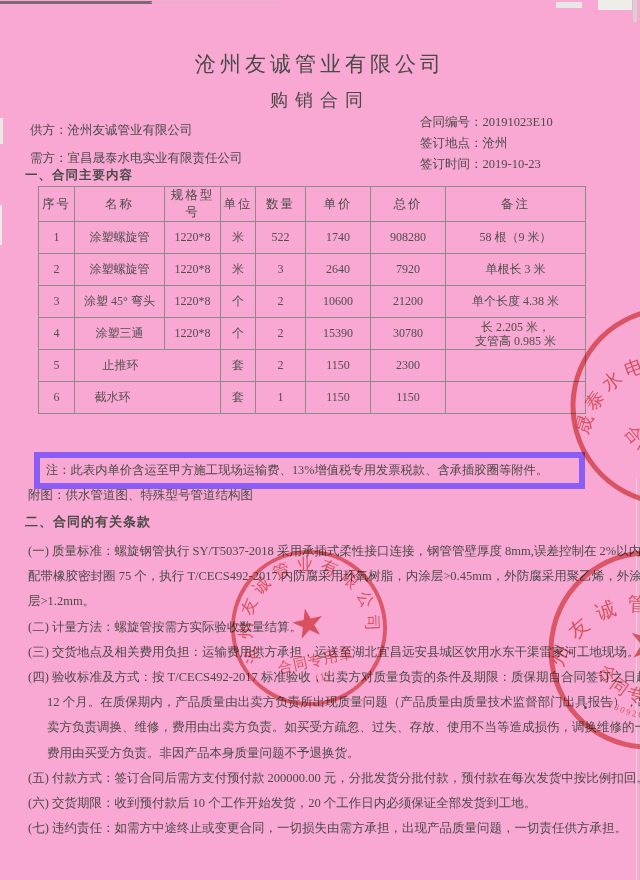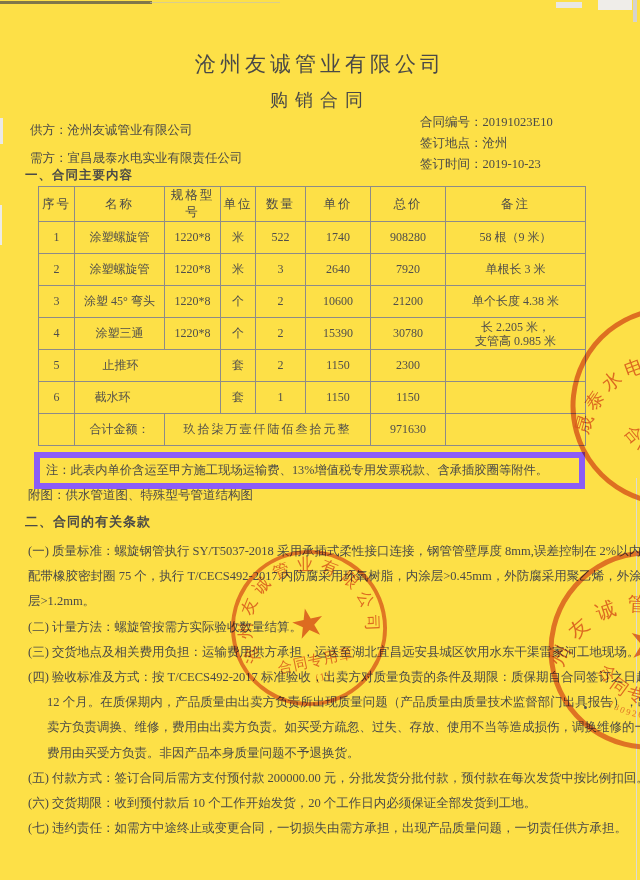--- a/index.html
+++ b/index.html
@@ -1,16 +1,16 @@
 <!DOCTYPE html>
 <html><head>
 <meta charset="utf-8">
 <style>
   html,body{margin:0;padding:0;background:#8a8a8a;}
-  .page{position:relative;width:640px;height:880px;background:#fde047;overflow:hidden;
+  .page{position:relative;width:640px;height:880px;background:#f9a8d4;overflow:hidden;
         font-family:"Liberation Serif","DejaVu Serif",serif;color:#4b4a48;}
   .abs{position:absolute;}
   .t1{top:50px;left:0;width:100%;text-align:center;font-size:21px;letter-spacing:4px;color:#4a4947;}
   .t2{top:88px;left:0;width:100%;text-align:center;font-size:18px;letter-spacing:7px;color:#4a4947;}
   .meta{font-size:12.5px;white-space:nowrap;}
   .m-sup{top:122px;left:30px;}
   .m-buy{top:150px;left:30px;}
   .m-no{top:114px;left:420px;}
   .m-pl{top:135px;left:420px;}
   .m-dt{top:156px;left:420px;text-align:right;}
@@ -143,27 +143,20 @@
     </tr>
     <tr>
       <td>6</td>
       <td colspan="2" style="padding-right:72px;">截水环</td>
       <td>套</td>
       <td>1</td>
       <td>1150</td>
       <td>1150</td>
       <td></td>
     </tr>
-    <tr>
-      <td></td>
-      <td>合计金额：</td>
-      <td colspan="4" class="amt">玖拾柒万壹仟陆佰叁拾元整</td>
-      <td>971630</td>
-      <td></td>
-    </tr>
   </tbody>
     </table>
 
   <div class="abs notebox">注：此表内单价含运至甲方施工现场运输费、13%增值税专用发票税款、含承插胶圈等附件。</div>
   <div class="abs attach">附图：供水管道图、特殊型号管道结构图</div>
   <div class="abs h2">二、合同的有关条款</div>
 
   <div class="abs terms">
     <div class="line">(一) 质量标准：螺旋钢管执行 SY/T5037-2018 采用承插式柔性接口连接，钢管管壁厚度 8mm,误差控制在 2%以内，</div>
     <div class="line">配带橡胶密封圈 75 个，执行 T/CECS492-2017.内防腐采用环氧树脂，内涂层&gt;0.45mm，外防腐采用聚乙烯，外涂</div>

